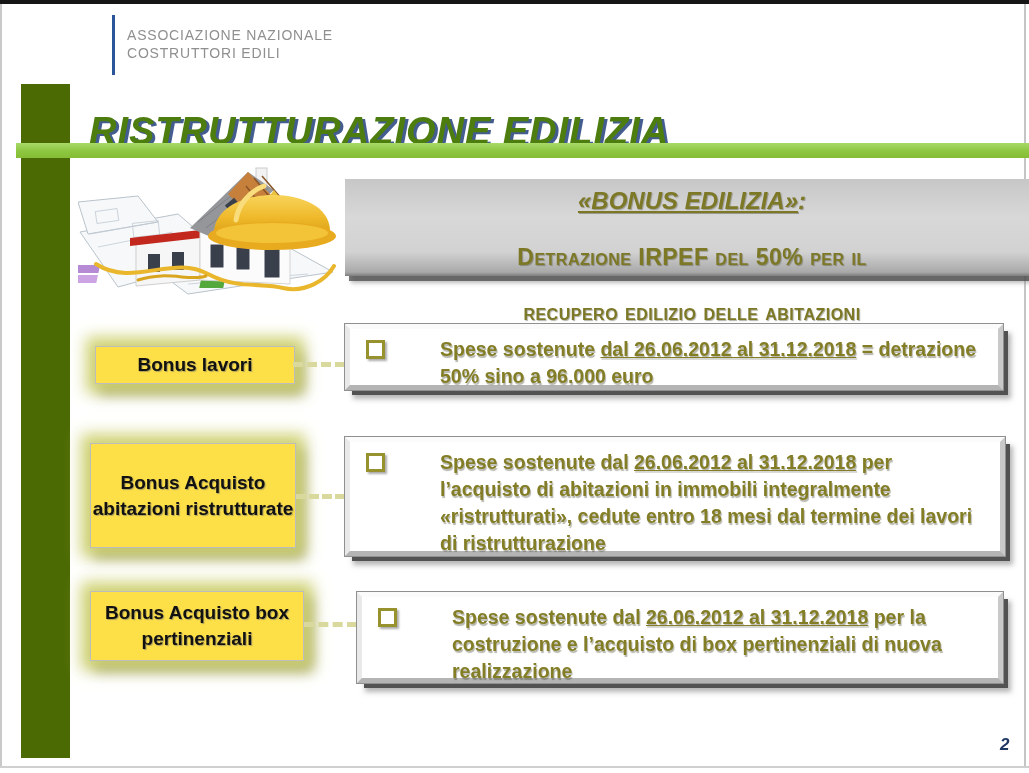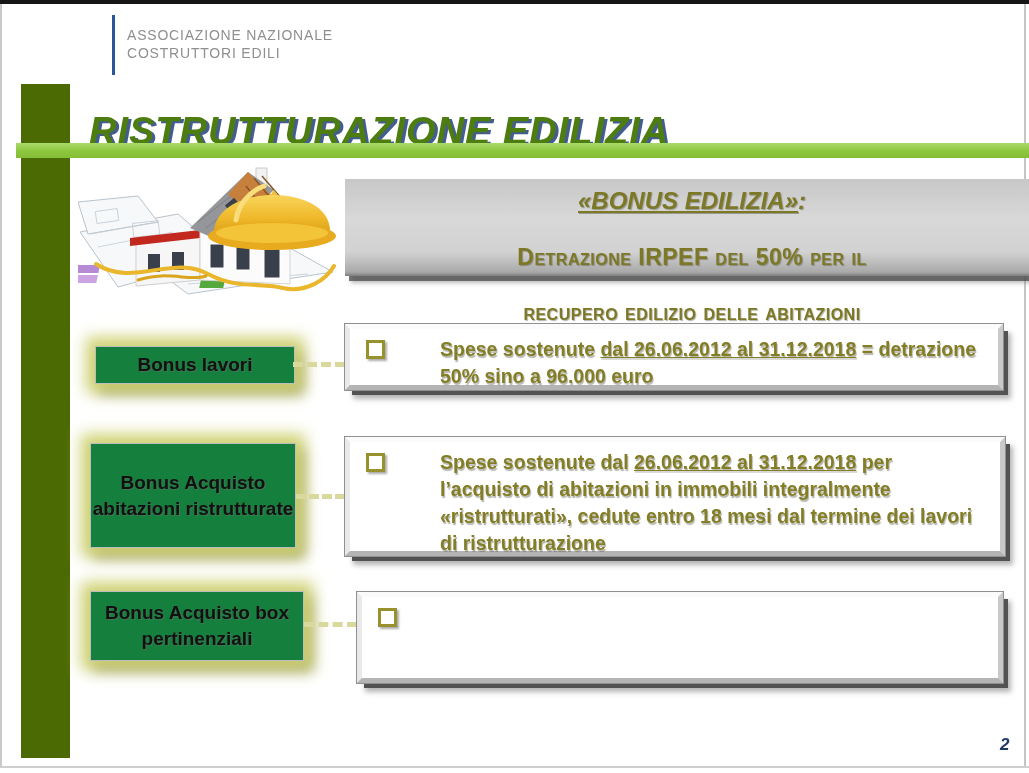--- a/index.html
+++ b/index.html
@@ -31,21 +31,21 @@
   .banner{position:absolute;left:345px;top:179px;width:694px;height:97px;
     background:linear-gradient(180deg,#c7c7c7 0%,#d8d8d8 40%,#d2d2d2 75%,#a9a9a9 96%,#7d7d7d 100%);
     box-shadow:4px 5px 0 rgba(75,75,75,0.75), 6px 7px 4px rgba(120,120,120,0.5);
     text-align:center;color:#7c7826;font-weight:bold;padding-top:8px;box-sizing:border-box;
     text-shadow:1px 1px 1px rgba(80,80,60,0.45);}
   .banner .l1{font-size:24px;font-style:italic;line-height:1.2;}
   .banner .l1 span{ }
   .banner .l2,.banner .l3{font-variant:small-caps;font-size:23px;line-height:1.22;letter-spacing:0.5px;margin-top:27px;}
 
   
-  .label-box{position:absolute;background:#15803d;border:1px solid #bdbdbd;display:flex;align-items:center;justify-content:center;
+  .label-box{position:absolute;background:#fde047;border:1px solid #bdbdbd;display:flex;align-items:center;justify-content:center;
     text-align:center;font-weight:bold;color:#111;font-size:19px;line-height:1.35;
     box-shadow:0 0 14px 9px rgba(206,209,110,0.95), 6px 8px 12px 2px rgba(110,110,55,0.65);
     text-shadow:1px 1px 1px rgba(110,110,110,0.55);box-sizing:border-box;}
   .lb1{left:95px;top:346px;width:200px;height:38px;}
   .lb2{left:90px;top:443px;width:206px;height:105px;}
   .lb3{left:90px;top:591px;width:214px;height:70px;}
 
   
   .connector{position:absolute;border-top:5px dashed #d9d99e;height:0;}
   .c1{left:293px;top:362px;width:52px;}
@@ -168,16 +168,17 @@
   <div class="connector c2"></div>
   <div class="content-box cb2">
     <span class="bullet"></span>
     <div class="content-text"><span>Spese sostenute dal </span><span style="text-decoration: underline;">26.06.2012 al 31.12.2018</span><span> per l’acquisto di abitazioni in immobili integralmente «ristrutturati», cedute entro 18 mesi dal termine dei lavori di ristrutturazione</span></div>
   </div>
 
   <div class="label-box lb3">Bonus Acquisto box pertinenziali</div>
   <div class="connector c3"></div>
   <div class="content-box cb3">
     <span class="bullet"></span>
+    <div class="content-text"><span>Spese sostenute dal </span><span style="text-decoration: underline;">26.06.2012 al 31.12.2018</span><span> per la costruzione e l’acquisto di box pertinenziali di nuova realizzazione</span></div>
   </div>
 
   <div class="page-num">2</div>
 </div>
 
 </body></html>

